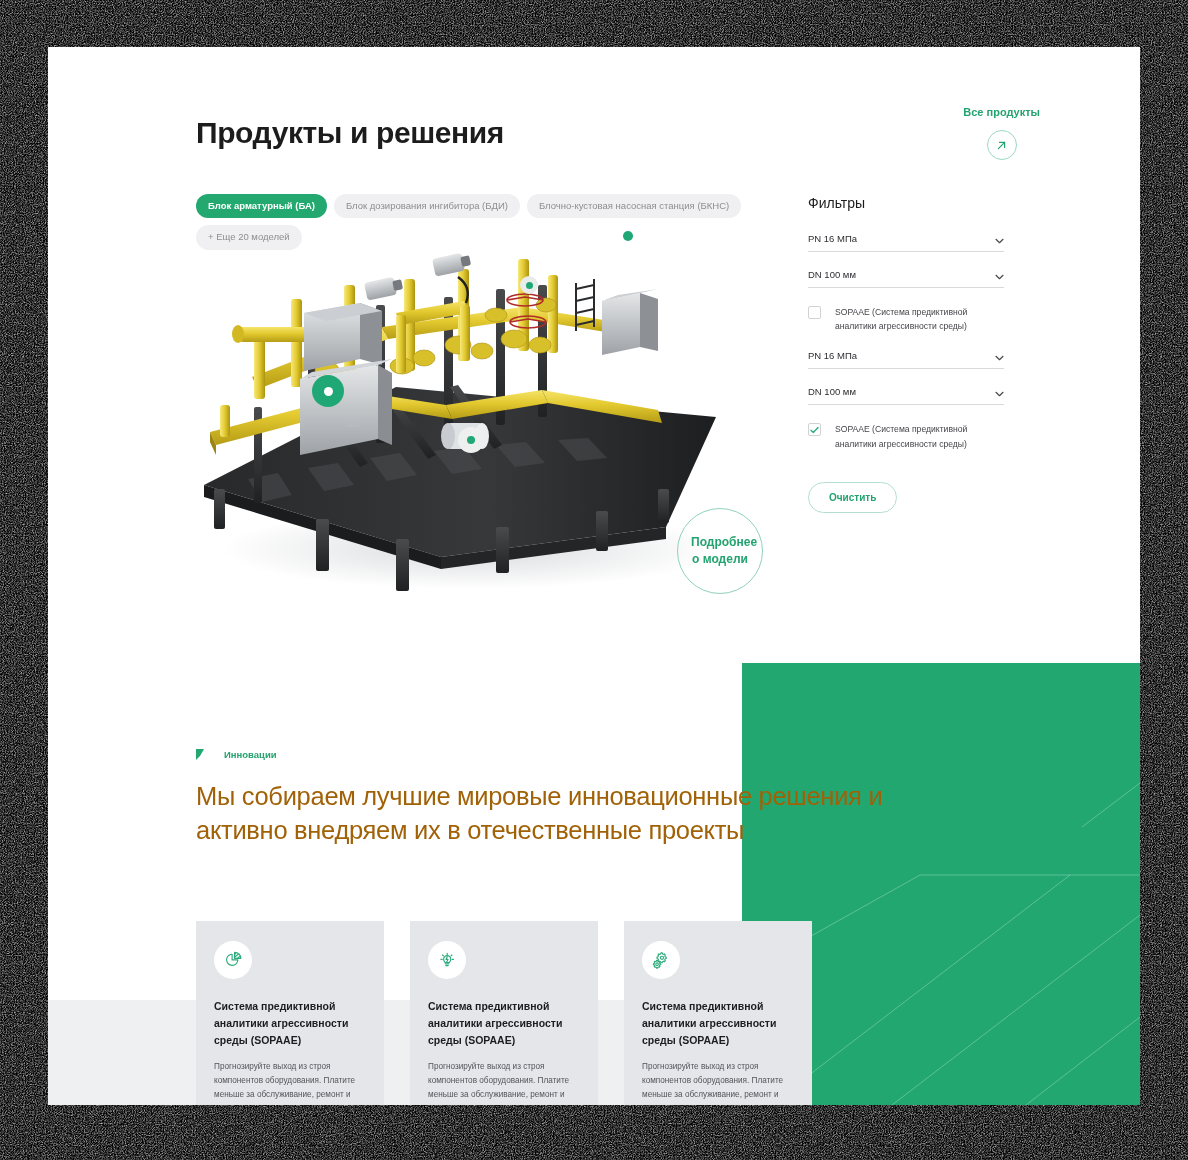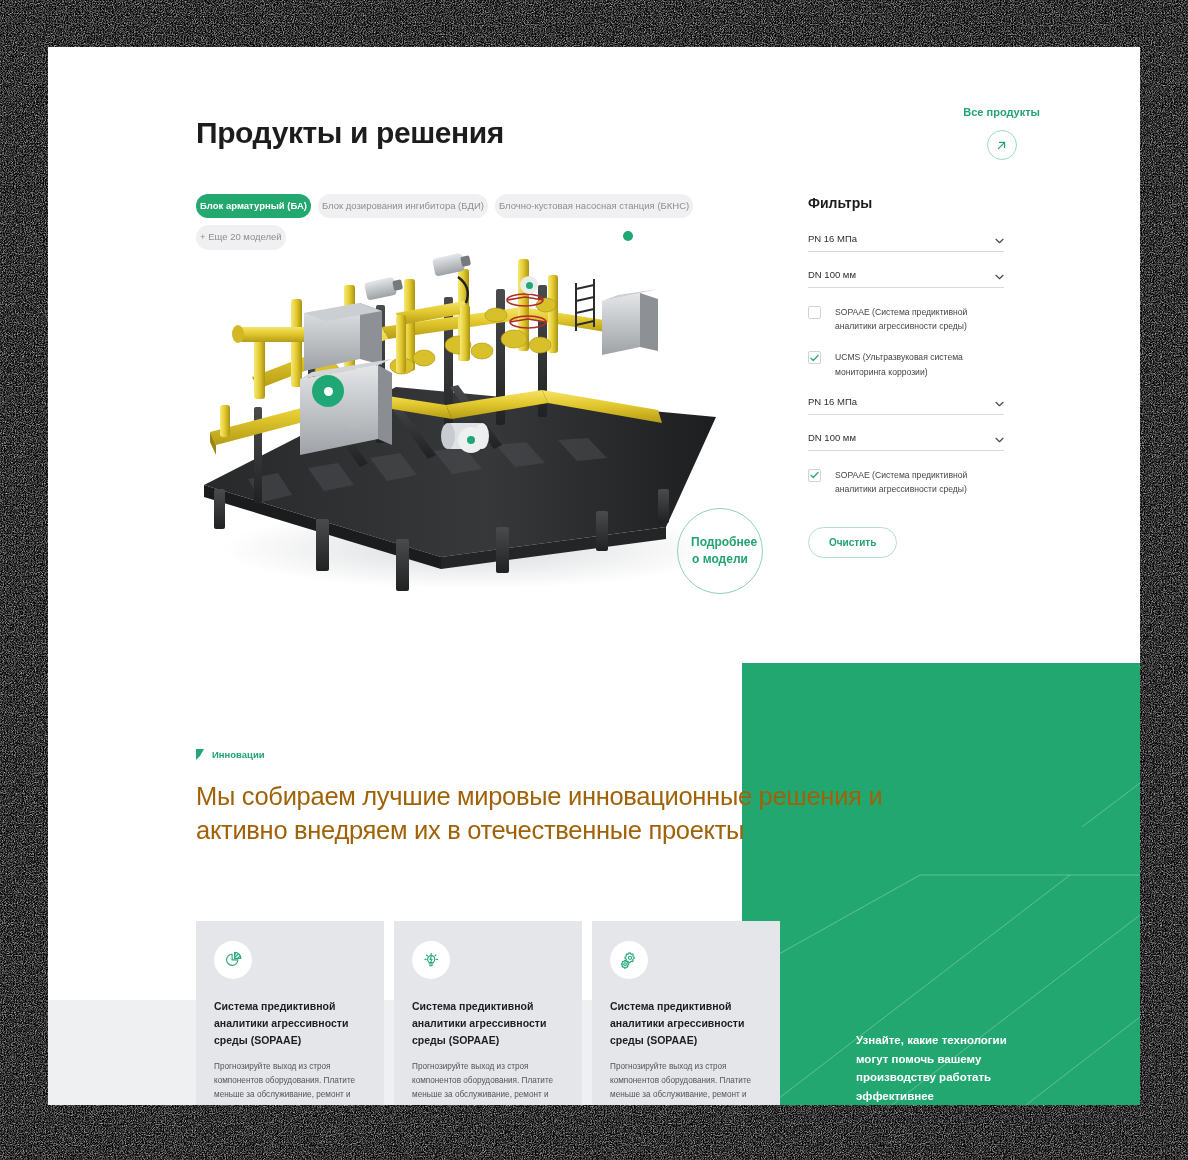--- a/index.html
+++ b/index.html
@@ -44,21 +44,21 @@
   }
   .arrow-circle svg { display:block; }
 
   
   .chips {
     position: absolute; left: 148px; top: 147px;
     width: 560px;
     display: flex; flex-wrap: wrap; gap: 7px;
   }
   .chip {
-    border-radius: 999px; padding: 6px 4px 7px;
+    border-radius: 999px; padding: 6px 12px 7px;
     font-size: 9.5px; color: #8d8d93; background: #f0f0f2;
     white-space: nowrap; cursor: pointer; line-height: 1.2;
   }
   .chip.active { background: #23a96f; color: #fff; font-weight: 600; }
 
   
   .stage {
     position: absolute; left: 148px; top: 180px;
     width: 580px; height: 380px;
   }
@@ -85,21 +85,21 @@
   }
   .model-circle span {
     font-size: 12px; color: #23a36f; font-weight: 600; line-height: 1.45;
     max-width: 58px;
   }
 
   
   .filters {
     position: absolute; left: 760px; top: 148px; width: 196px;
   }
-  .filters-title { font-size: 14px; font-weight: 700; color: #1c1c1c; margin-bottom: 22px; }
+  .filters-title { font-size: 14px; font-weight: 400; color: #1c1c1c; margin-bottom: 22px; }
   .select-row {
     display: flex; align-items: flex-end; justify-content: space-between;
     border-bottom: 1px solid #d9d9dd;
     padding-bottom: 7px; margin-bottom: 17px; cursor: pointer;
   }
   .select-row .val { font-size: 9.5px; color: #2e2e33; }
   .chev { width: 9px; height: 6px; }
   .check-row { display: flex; gap: 14px; margin-bottom: 17px; cursor: pointer; align-items: flex-start; }
   .cbox {
     width: 13px; height: 13px; flex: 0 0 13px; margin-top: 1px;
@@ -129,31 +129,31 @@
   }
   .green-panel .deco { position: absolute; inset: 0; }
   .green-text {
     position: absolute; left: 114px; top: 368px; width: 180px;
     font-size: 11.5px; font-weight: 700; color: #ffffff; line-height: 1.62;
   }
 
   
   .innov-tag {
     position: absolute; left: 148px; top: 702px;
-    display: flex; align-items: center; gap: 7px;
+    display: flex; align-items: center; gap: 19px;
   }
   .innov-tag span { font-size: 9.5px; color: #23a36f; font-weight: 600; }
   .innov-head {
     position: absolute; left: 148px; top: 733px; width: 740px;
     font-size: 25.5px; font-weight: 400; color: #a16207; line-height: 1.33;
     letter-spacing: -0.3px;
   }
 
   
-  .cards { position: absolute; left: 148px; top: 874px; display: flex; gap: 10px; }
+  .cards { position: absolute; left: 148px; top: 874px; display: flex; gap: 26px; }
   .card {
     width: 188px; height: 184px; background: #e5e6ea;
     padding: 20px 18px 0 18px; overflow: hidden;
   }
   .card-icon {
     width: 38px; height: 38px; border-radius: 50%; background: #fff;
     display: flex; align-items: center; justify-content: center;
     margin-bottom: 19px;
   }
   .card-title {
@@ -405,28 +405,20 @@
       <svg class="chev" viewBox="0 0 9 6" fill="none" stroke="#4a4a50" stroke-width="1.2" stroke-linecap="round" stroke-linejoin="round">
           <path d="M1 1.3 L4.5 4.7 L8 1.3"></path>
         </svg>
     </div>
 
     <div class="check-row">
       <div class="cbox"></div>
       <div class="lbl">SOPAAE (Система предиктивной аналитики агрессивности среды)</div>
     </div>
 
-    <div class="check-row">
-      <div class="cbox">
-        <svg width="9" height="8" viewBox="0 0 9 8" fill="none" stroke="#2fae7c" stroke-width="1.4" stroke-linecap="round" stroke-linejoin="round">
-            <path d="M1 4.2 L3.3 6.4 L8 1.4"></path>
-          </svg>
-      </div>
-      <div class="lbl">UCMS (Ультразвуковая система мониторинга коррозии)</div>
-    </div>
 
     <div class="select-row">
       <div class="val">PN 16 МПа</div>
       <svg class="chev" viewBox="0 0 9 6" fill="none" stroke="#4a4a50" stroke-width="1.2" stroke-linecap="round" stroke-linejoin="round">
           <path d="M1 1.3 L4.5 4.7 L8 1.3"></path>
         </svg>
     </div>
 
     <div class="select-row">
       <div class="val">DN 100 мм</div>
@@ -450,21 +442,20 @@
   <div class="gray-band"></div>
 
   <div class="green-panel">
     <svg class="deco" viewBox="0 0 398 442" fill="none" stroke="#ffffff" stroke-opacity=".28" stroke-width="1">
       <path d="M28 442 L28 296 L178 212 L398 212"></path>
       <path d="M28 442 L328 212"></path>
       <path d="M150 442 L398 252"></path>
       <path d="M284 442 L398 354"></path>
       <path d="M398 120 L340 164"></path>
     </svg>
-    <div class="green-text">Узнайте, какие технологии могут помочь вашему производству работать эффективнее</div>
 
   </div>
 
   <div class="innov-tag">
     <svg width="9" height="11" viewBox="0 0 9 11">
       <polygon points="0,0 8,0 4,7 0,11" fill="#22a771"></polygon>
     </svg>
     <span>Инновации</span>
   </div>
   <div class="innov-head">Мы собираем лучшие мировые инновационные решения и активно внедряем их в отечественные проекты</div>

